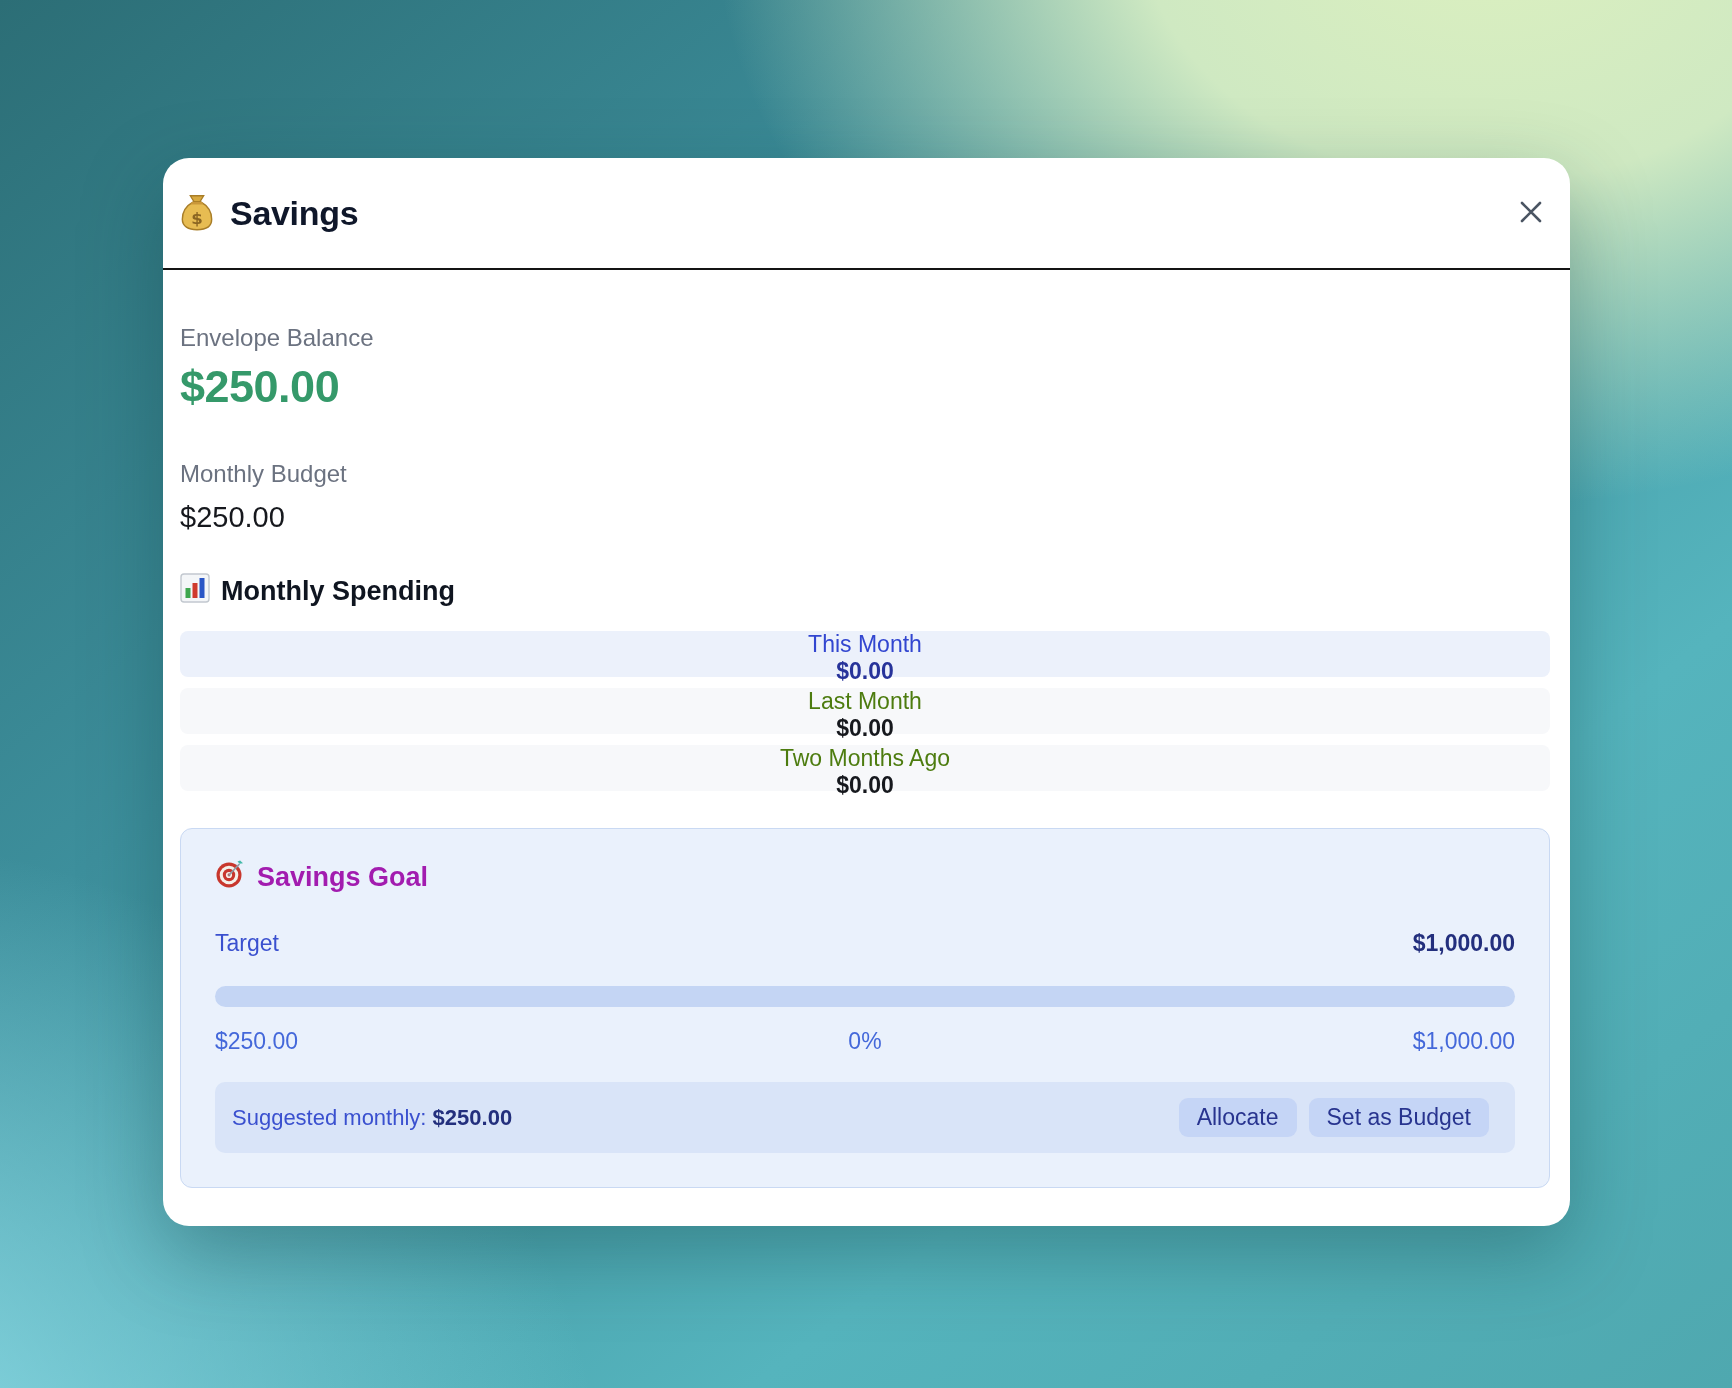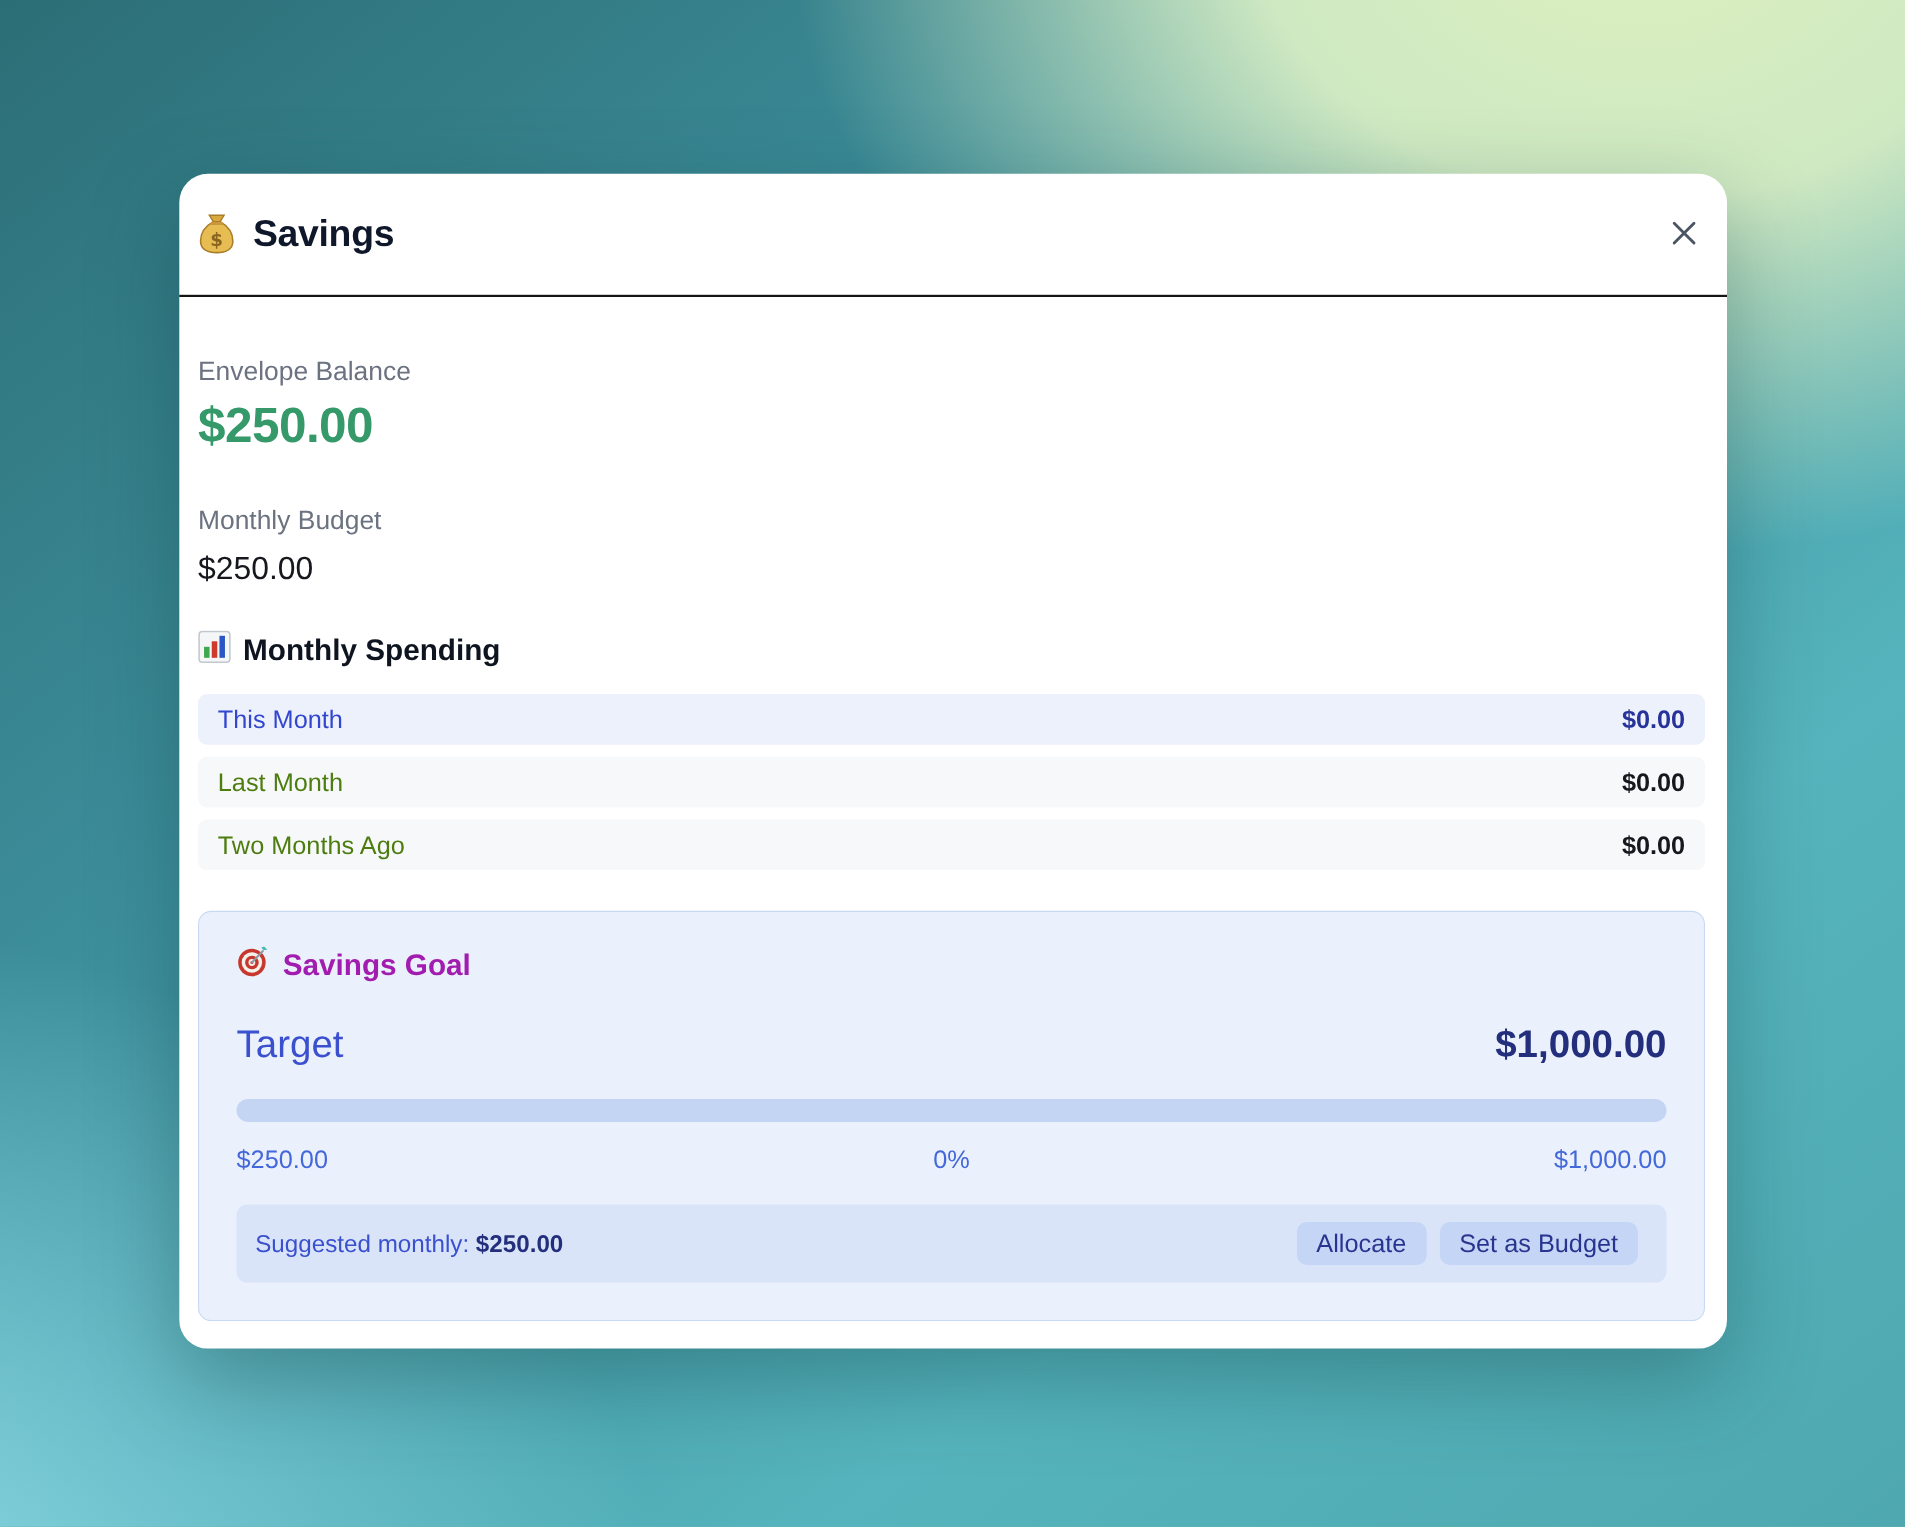--- a/index.html
+++ b/index.html
@@ -37,39 +37,39 @@
   .budget-label { margin-top:47px; }
   .budget-value { margin-top:13px; font-size:29px; font-weight:500; color:#16181d; }
   .section-title {
     margin-top:39px; font-size:27px; font-weight:600; color:#0f1520;
     display:flex; align-items:center; gap:11px;
   }
   .spend-rows { margin-top:21px; }
   .spend-row {
     height:46px; margin-bottom:11px; padding:0 18px;
     display:flex; align-items:center; justify-content:space-between;
-    border-radius:8px; background:#f7f8fa; cursor:pointer;
+    border-radius:8px; background:#f7f8fa; cursor:pointer;flex-direction:column;
   }
   .spend-row .r-label { font-size:23px; color:#4d7c0f; }
   .spend-row .r-value { font-size:23px; font-weight:600; color:#16181d; }
   .spend-row.highlight { background:#ecf1fb; }
   .spend-row.highlight .r-label { color:#3246d0; }
   .spend-row.highlight .r-value { color:#27339a; }
   .goal-box {
     margin-top:37px; border-radius:12px;
     background:#eaf1fc; border:1.5px solid #c9d9f3;
     padding:30px 34px 34px 34px;
   }
   .goal-title {
     font-size:27px; font-weight:600; color:#a21caf;
     display:flex; align-items:center; gap:12px;
   }
   .goal-row {
     margin-top:34px; display:flex; align-items:center; justify-content:space-between;
-    font-size:35px;
+    font-size:23px;
   }
   .goal-row + .goal-row { margin-top:25px; }
   .goal-row .g-label { color:#3a50cf; }
   .goal-row .g-value { color:#232f7d; font-weight:600; }
   .progress-track {
     margin-top:29px; height:21px; border-radius:11px; background:#c4d5f4; overflow:hidden;
   }
   .progress-fill { height:100%; width:0%; background:#5b82e8; border-radius:11px; }
   .progress-labels { margin-top:21px; display:flex; font-size:23px; color:#4468da; }
   .progress-labels span { flex:1; }

